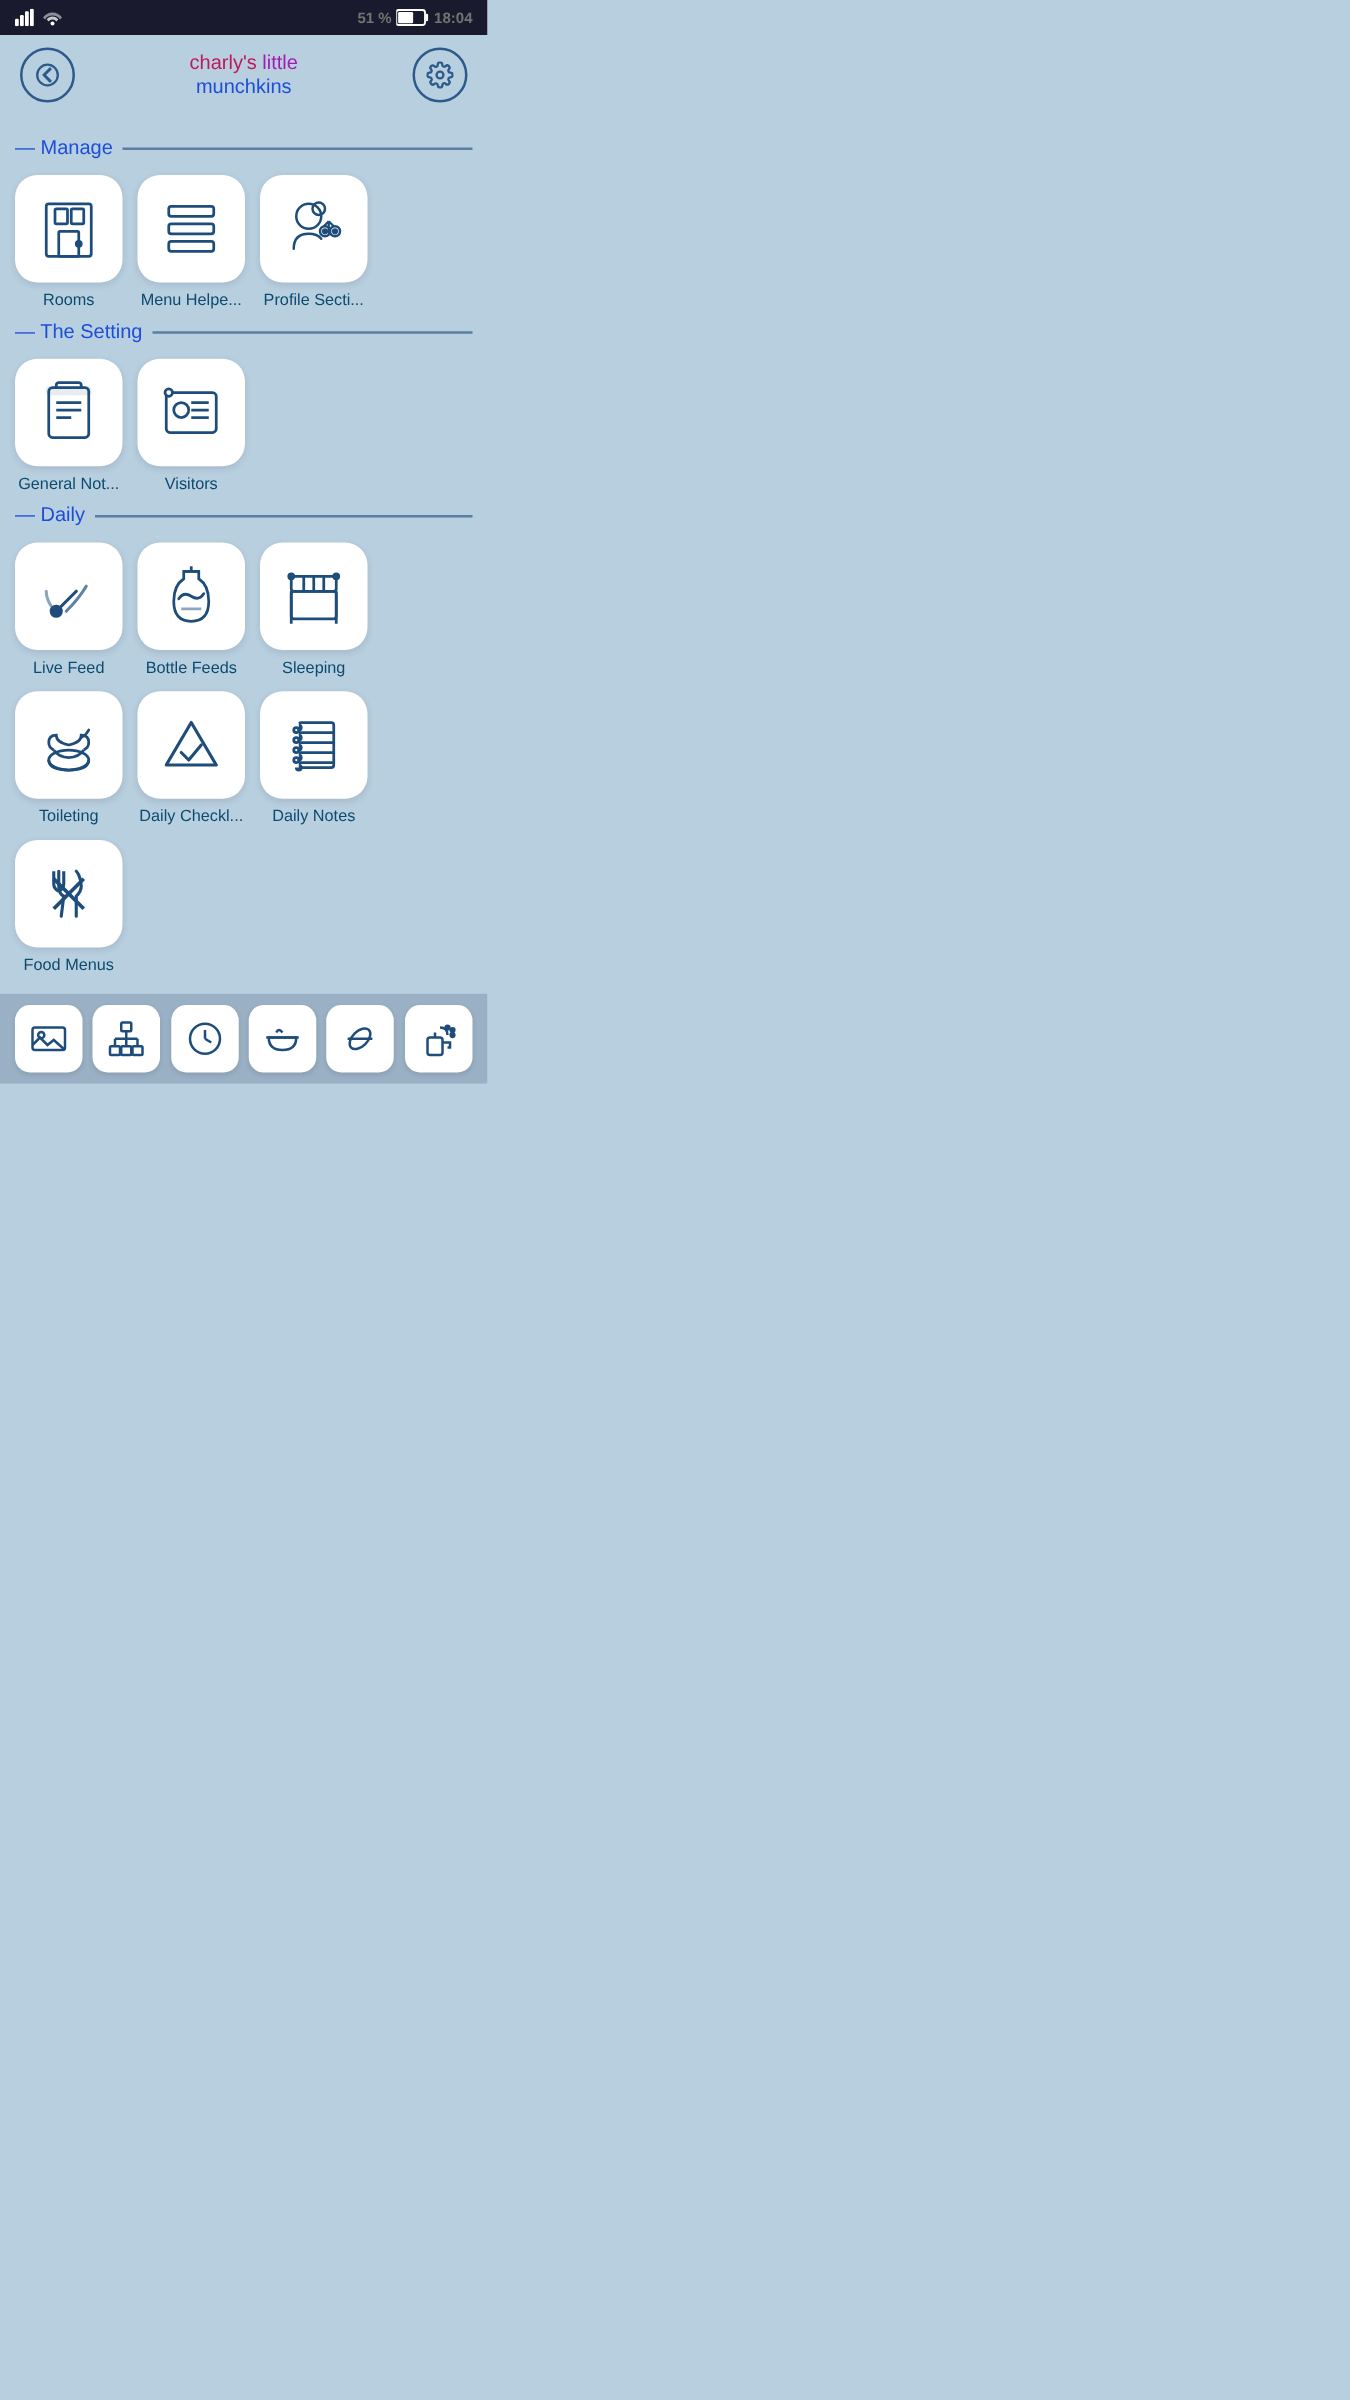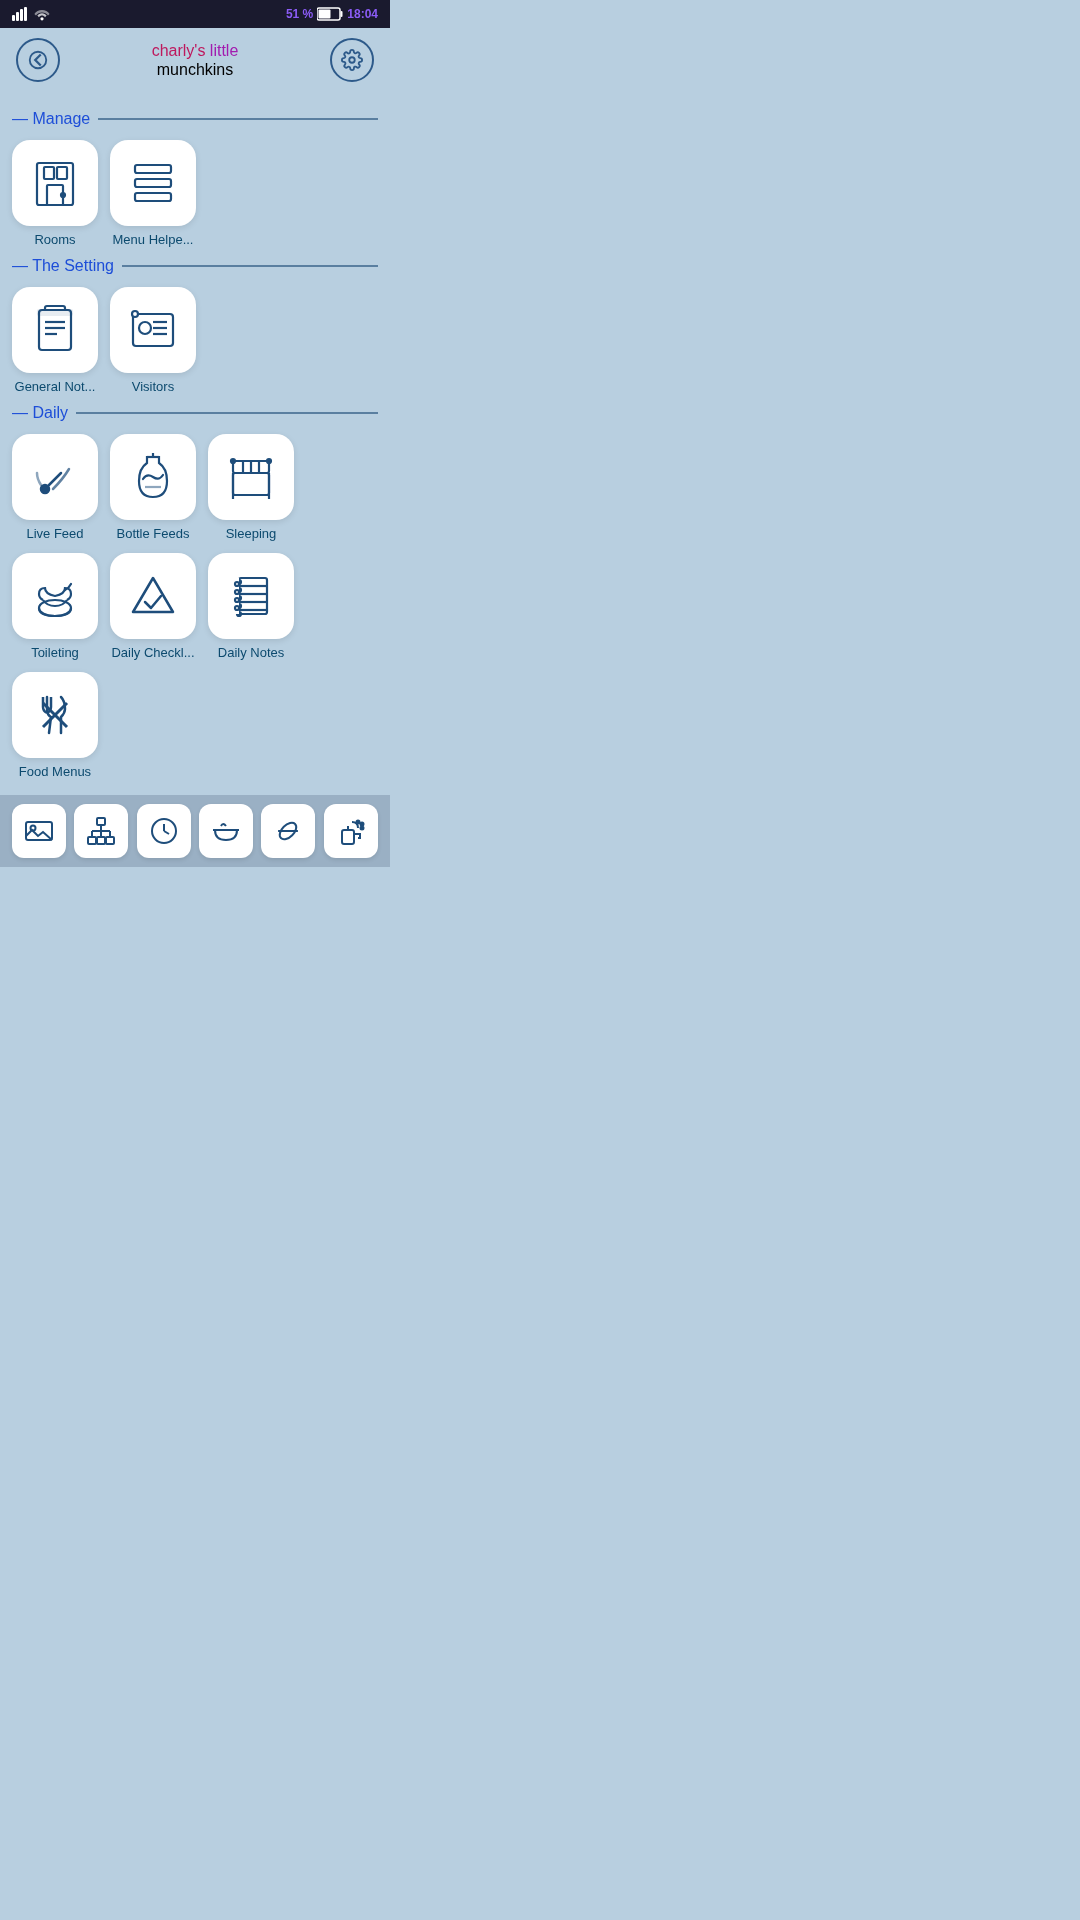--- a/index.html
+++ b/index.html
@@ -11,21 +11,21 @@
       font-family: -apple-system, BlinkMacSystemFont, 'Segoe UI', sans-serif;
       display: flex;
       flex-direction: column;
       position: relative;
       overflow-x: hidden;
     }
 
     
     .status-bar {
       background: #1a1a2e;
-      color: #8b5cf6;
+      color: #737373;
       display: flex;
       justify-content: space-between;
       align-items: center;
       padding: 4px 12px;
       font-size: 12px;
       font-weight: 600;
       height: 28px;
     }
     .status-left { display: flex; align-items: center; gap: 4px; }
     .status-right { display: flex; align-items: center; gap: 4px; }
@@ -48,21 +48,21 @@
       align-items: center;
       justify-content: center;
       cursor: pointer;
     }
     .app-title {
       text-align: center;
       line-height: 1.2;
     }
     .app-title .charlys { color: #be185d; }
     .app-title .little { color: #a21caf; }
-    .app-title .munchkins { color: #000000; }
+    .app-title .munchkins { color: #1d4ed8; }
 
     
     .main {
       flex: 1;
       padding: 8px 12px;
       overflow-y: auto;
     }
 
     
     .section-header {
@@ -225,20 +225,36 @@
       <div class="icon-box">
         <svg viewBox="0 0 52 52" fill="none" stroke="#1e4d7b" stroke-width="2.2">
           <rect x="8" y="8" width="36" height="8" rx="2"></rect>
           <rect x="8" y="22" width="36" height="8" rx="2"></rect>
           <rect x="8" y="36" width="36" height="8" rx="2"></rect>
         </svg>
       </div>
       <span class="icon-label">Menu Helpe...</span>
     </div>
 
+    <div class="grid-item">
+      <div class="icon-box">
+        <svg viewBox="0 0 52 52" fill="none" stroke="#1e4d7b" stroke-width="2">
+          <circle cx="22" cy="16" r="10"></circle>
+          <circle cx="30" cy="10" r="5"></circle>
+          <path d="M34 24 l4-4 m0 0 l4 4 m-4-4 v10" stroke-width="1.8"></path>
+          <path d="M10 42 C10 34 14 30 22 30 C26 30 30 31.5 32 34" stroke-linecap="round"></path>
+
+          <circle cx="35" cy="28" r="4"></circle>
+          <circle cx="43" cy="28" r="4"></circle>
+          <circle cx="35" cy="28" r="1.5" fill="#1e4d7b"></circle>
+          <circle cx="43" cy="28" r="1.5" fill="#1e4d7b"></circle>
+        </svg>
+      </div>
+      <span class="icon-label">Profile Secti...</span>
+    </div>
 
   </div>
 
   <div class="section-header">
     <span>— The Setting</span>
     <div class="section-line"></div>
   </div>
   <div class="grid">
 
     <div class="grid-item">

